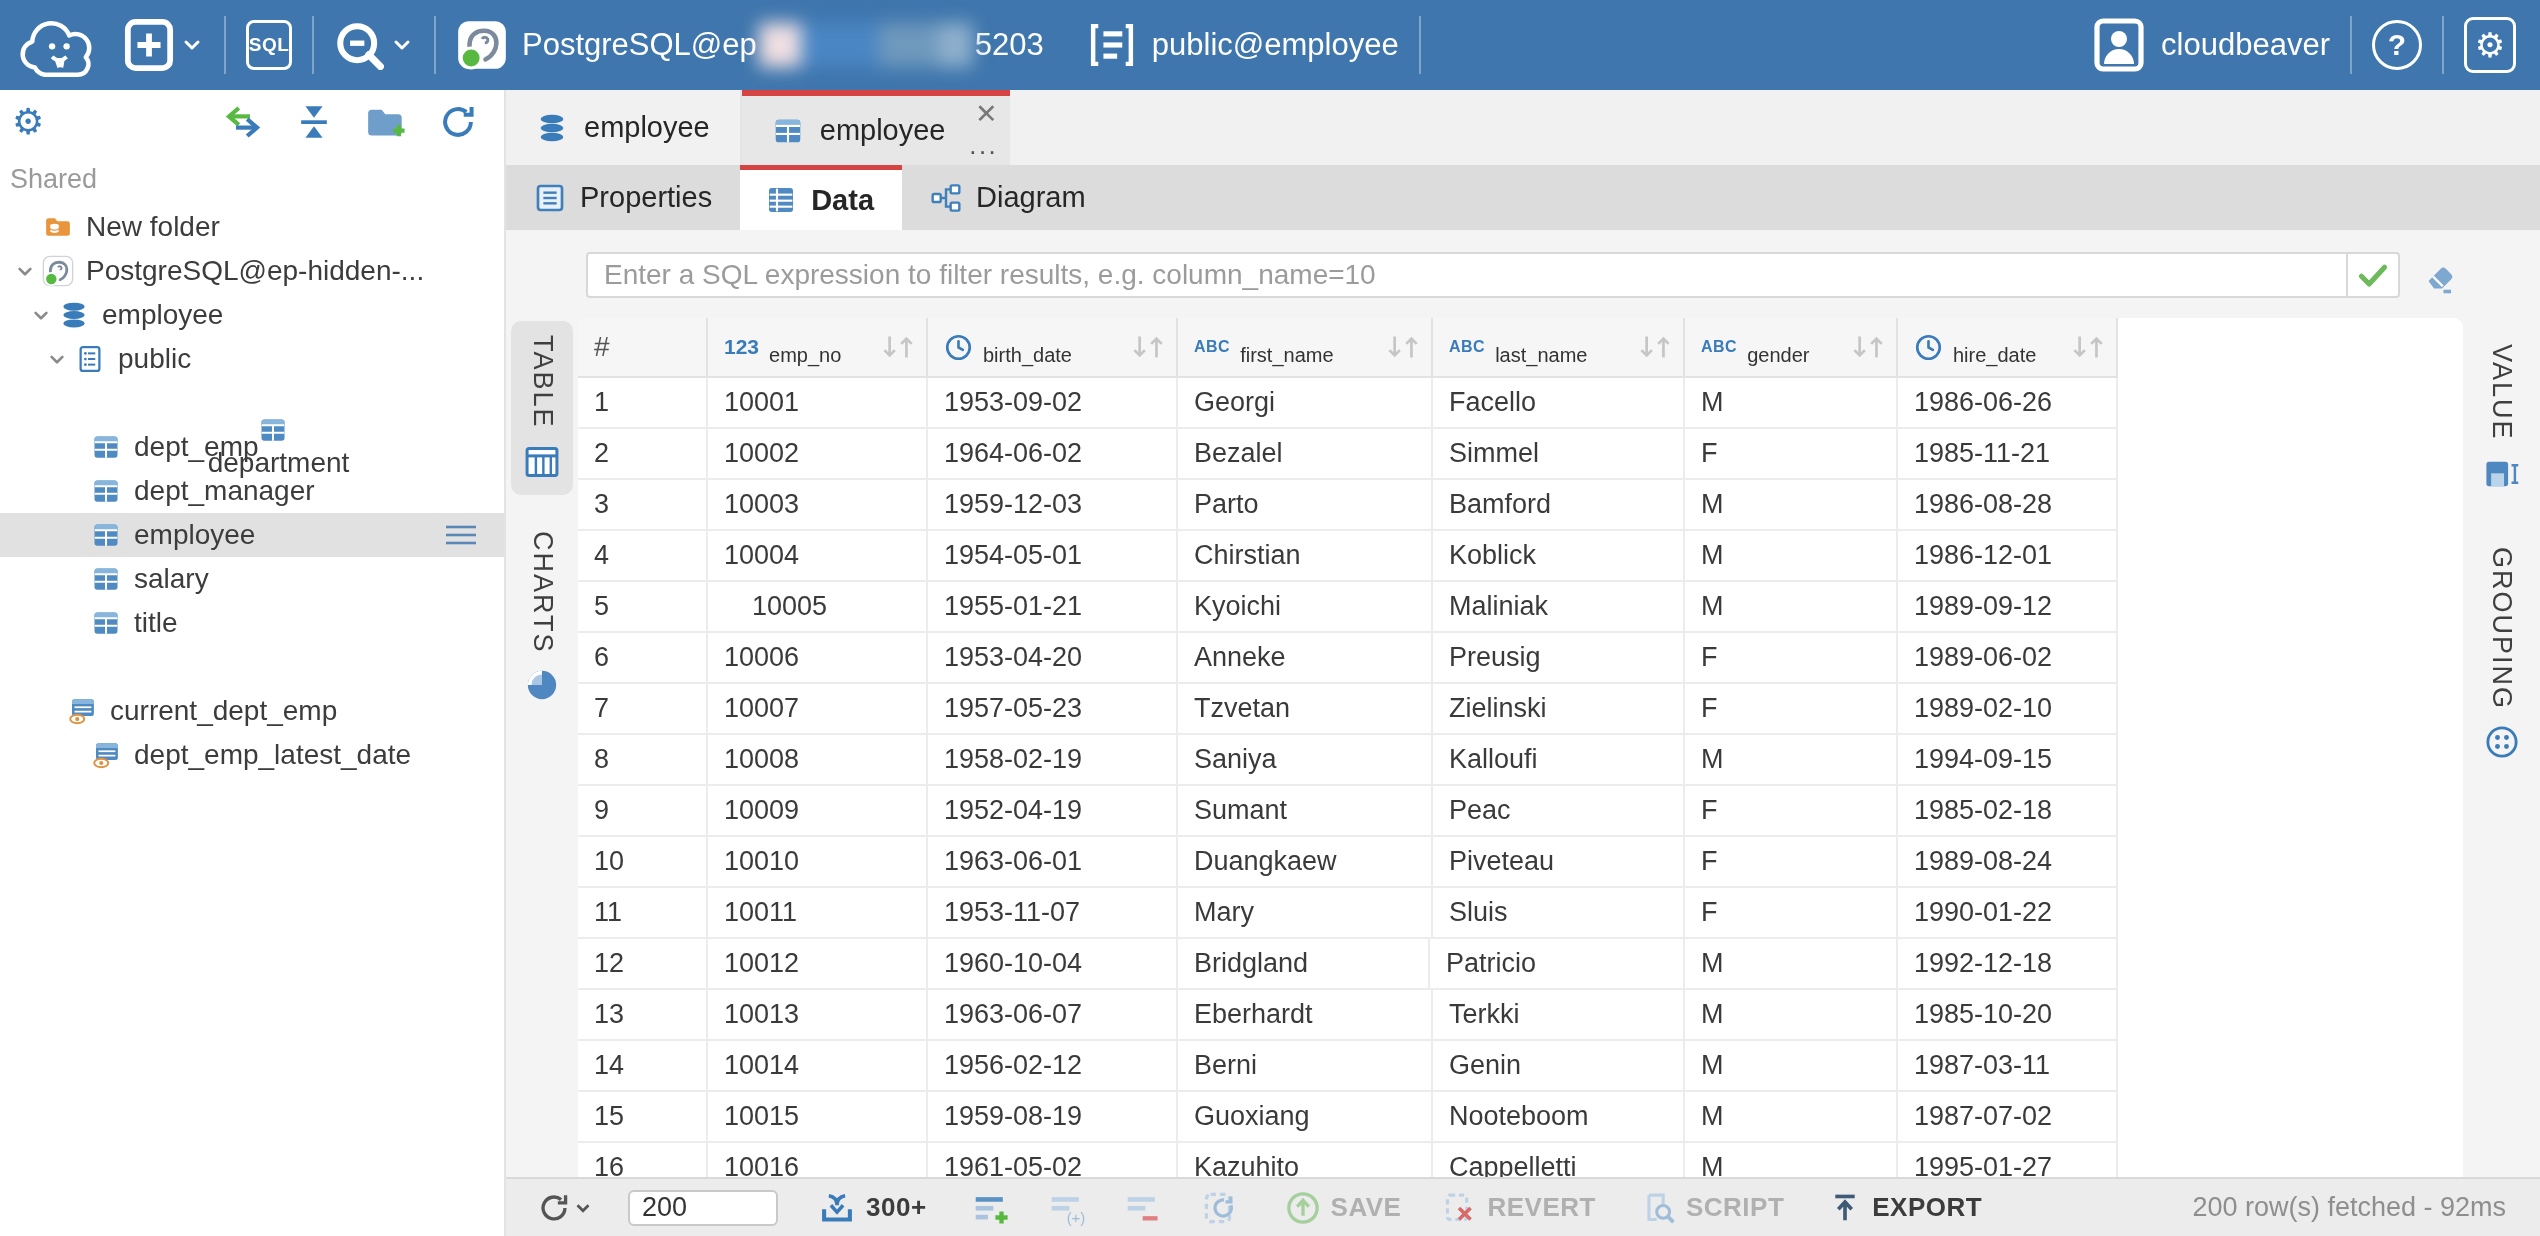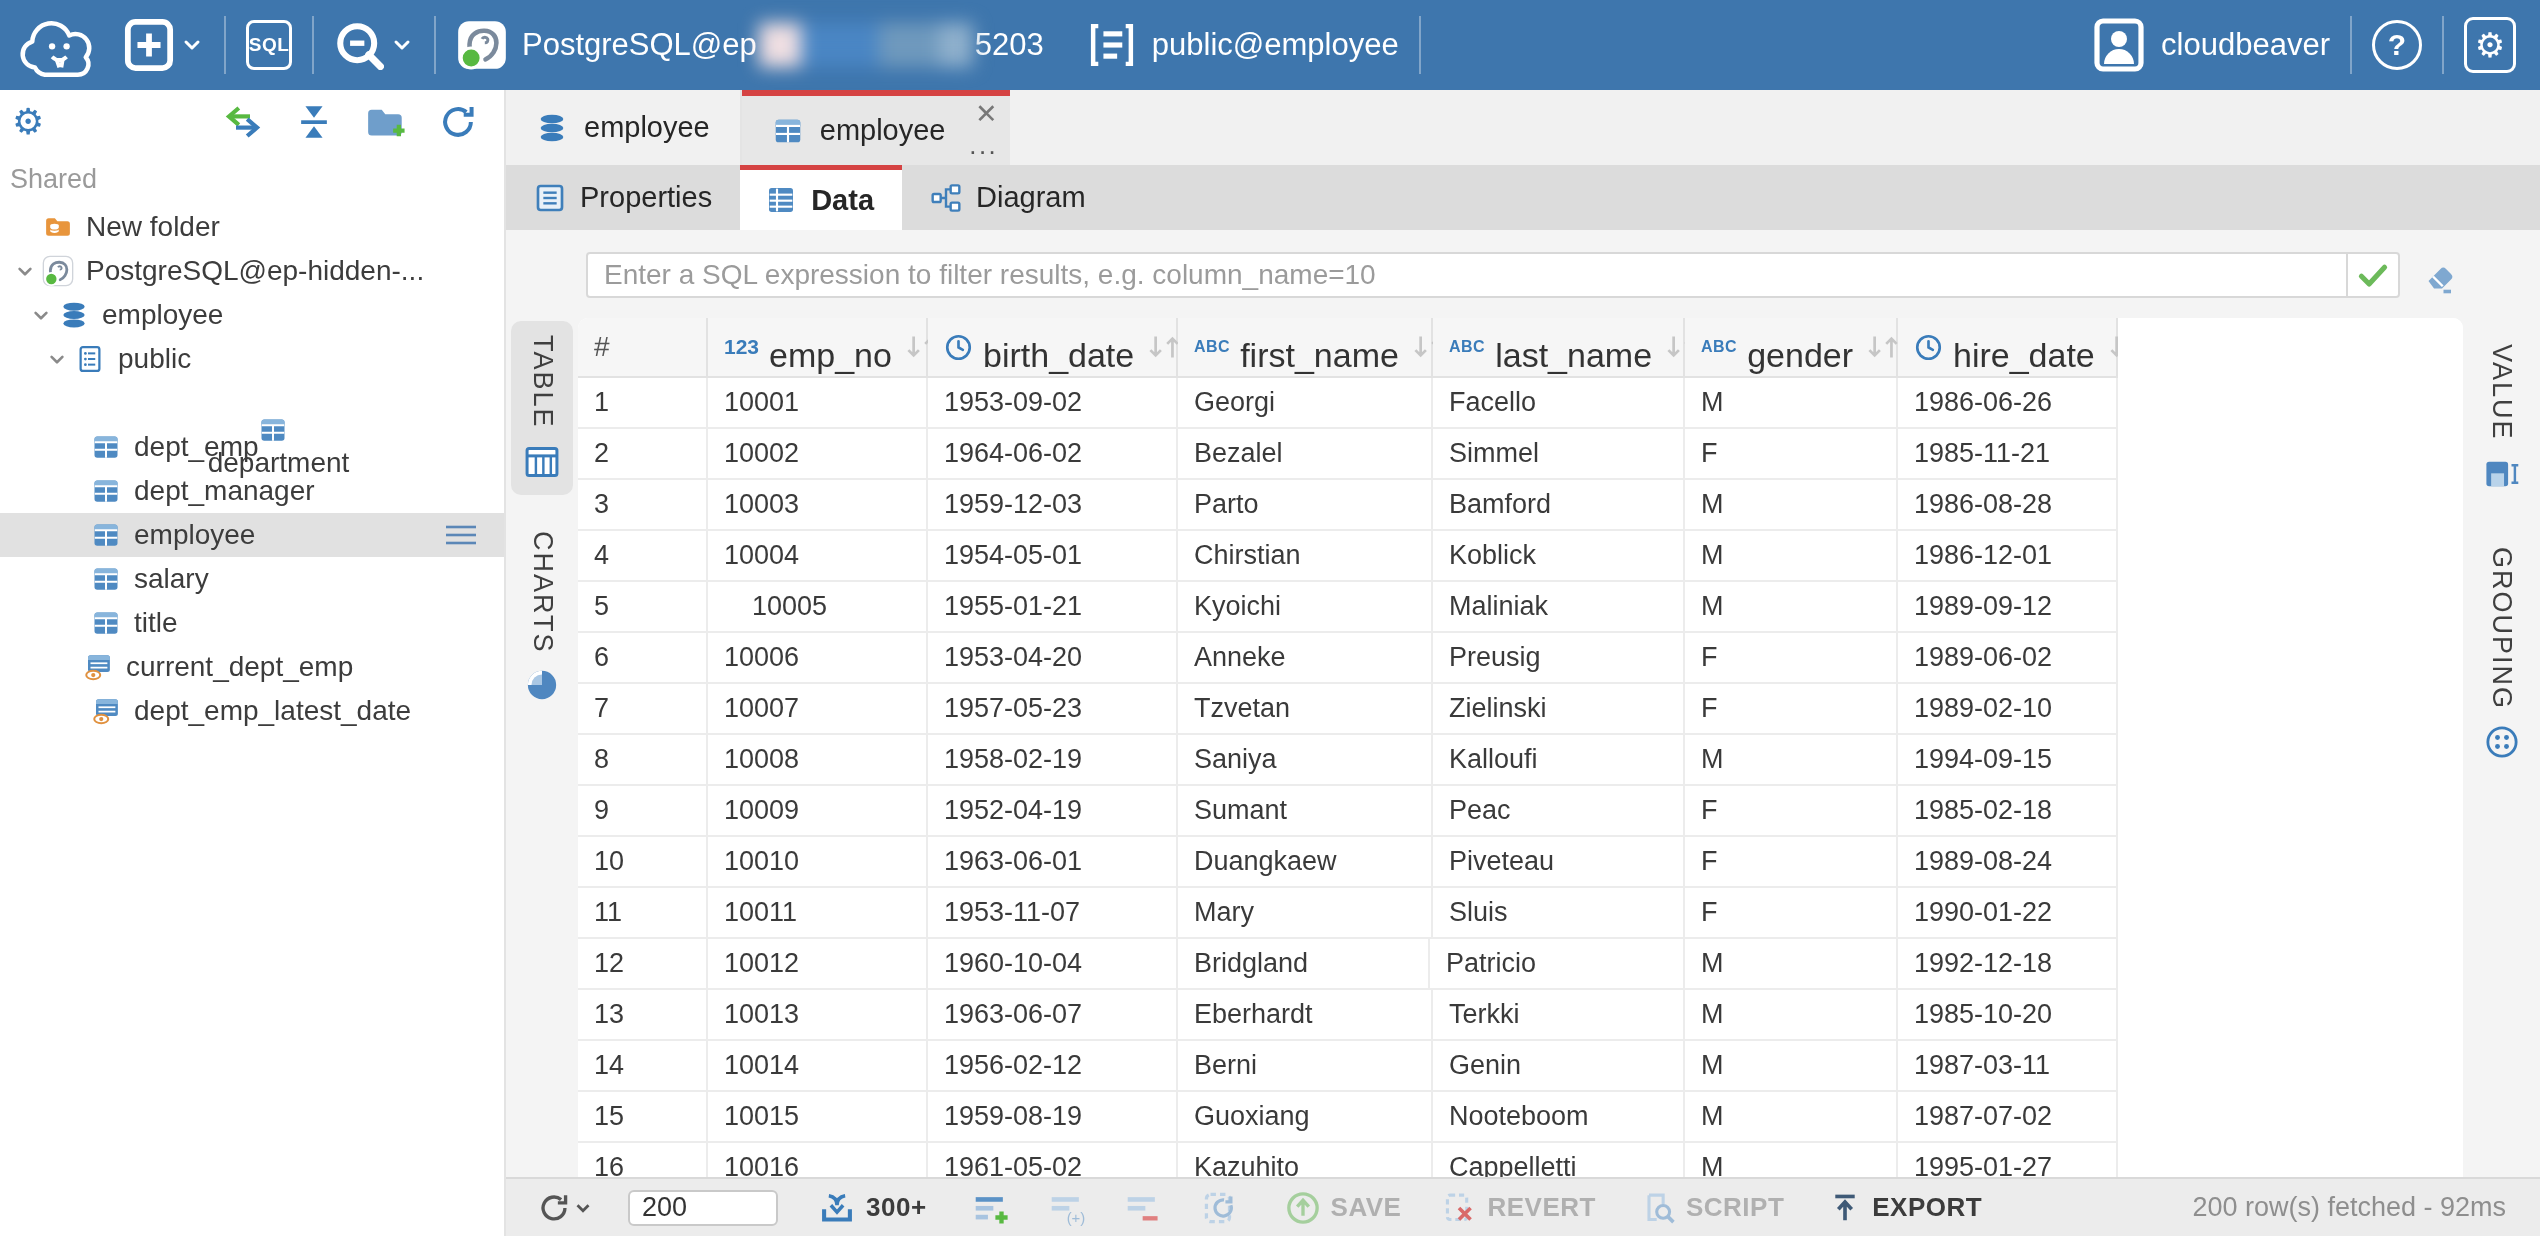--- a/index.html
+++ b/index.html
@@ -98,21 +98,21 @@
   .left-strip .vtab + .vtab { margin-top:22px; }
   .right-strip .vtab { margin-top:12px; }
   .right-strip .vtab + .vtab { margin-top:26px; }
 
   .grid { position:absolute; left:72px; top:88px; right:77px; bottom:0; background:#fff;
           border-radius:10px 10px 0 0; overflow:hidden; }
   .g-header { display:flex; height:60px; }
   .hcell { display:flex; align-items:center; background:#f6f6f6; padding:0 8px 0 16px;
            border-right:2px solid #e2e2e2; border-bottom:2px solid #e2e2e2; cursor:pointer; }
   .hcell.rownum { color:#555; font-size:28px; }
-  .hlabel { font-size:34px; color:#333; margin:16px 8px 0 10px; }
+  .hlabel { font-size:20px; color:#333; margin:16px 8px 0 10px; }
   .t-num { color:#3a7cba; font-weight:bold; font-size:21px; }
   .t-abc { color:#3a7cba; font-weight:bold; font-size:16px; letter-spacing:.5px; }
   .sort { margin-left:auto; display:flex; }
   .hfill,.gfill { flex:1; background:#fff; }
   .grow { display:flex; height:51px; }
   .gcell { display:flex; align-items:center; padding-left:16px; font-size:27px; color:#3a3a3a;
            border-right:2px solid #ececec; border-bottom:2px solid #ececec; cursor:default; }
 
   
   .footer { position:absolute; left:506px; right:0; bottom:0; height:59px; background:#ececec;
@@ -401,21 +401,21 @@
           <svg width="30" height="30" viewBox="0 0 24 24">
             <rect x="2.8" y="3.5" width="18.4" height="17" rx="2.2" fill="#4f8ac2"></rect>
             <path d="M2.8 5.7a2.2 2.2 0 0 1 2.2-2.2h14a2.2 2.2 0 0 1 2.2 2.2v2.5H2.8z" fill="#88b5dc"></path>
             <line x1="12" y1="8.2" x2="12" y2="20.5" stroke="#fff" stroke-width="1.6"></line>
             <line x1="3" y1="8.2" x2="21" y2="8.2" stroke="#fff" stroke-width="1.6"></line>
             <line x1="3" y1="14.2" x2="21" y2="14.2" stroke="#fff" stroke-width="1.6"></line>
           </svg>
         </span>
         <span class="tree-label">title</span>
       </div>
-      <div class="tree-row" style="padding-left: 48px;">
+      <div class="tree-row" style="padding-left: 32px; margin-top: 44px;">
         <span class="tree-chev"></span>
         <span class="tree-ic">
           <svg width="30" height="30" viewBox="0 0 24 24">
             <rect x="4" y="2.5" width="17.5" height="13.5" rx="2" fill="#4f8ac2"></rect>
             <path d="M4 4.5a2 2 0 0 1 2-2h13.5a2 2 0 0 1 2 2v1.8H4z" fill="#88b5dc"></path>
             <line x1="6" y1="9" x2="19.5" y2="9" stroke="#fff" stroke-width="1.4"></line>
             <line x1="6" y1="12.5" x2="19.5" y2="12.5" stroke="#fff" stroke-width="1.4"></line>
             <ellipse cx="8.2" cy="18.4" rx="5.6" ry="3.4" fill="#fff" stroke="#e0913f" stroke-width="1.6"></ellipse>
             <circle cx="8.2" cy="18.4" r="1.7" fill="#e0913f"></circle>
           </svg>

